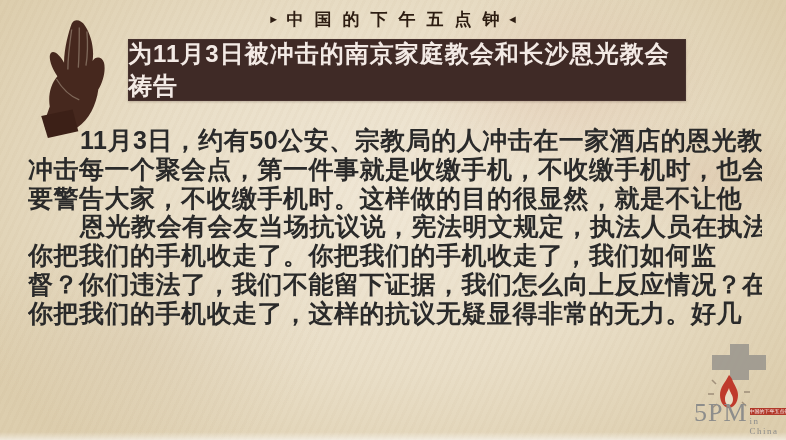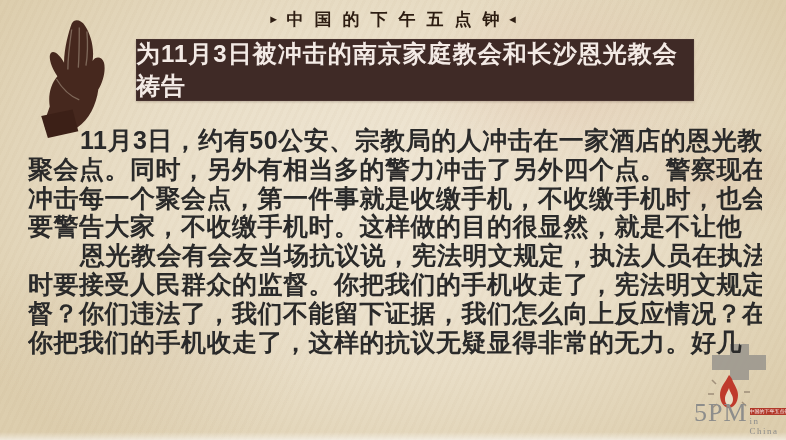--- a/index.html
+++ b/index.html
@@ -20,21 +20,20 @@
   }
   .kicker .arrow{font-size:12px;letter-spacing:0;vertical-align:2px;}
   .kicker .arrow.left{margin-right:10px;}
   .kicker .arrow.right{margin-left:-1px;}
   .banner{
     position:absolute;left:128px;top:39px;width:558px;height:62px;
     background:#3f2a26;color:#f3eae5;z-index:2;
     display:flex;align-items:center;justify-content:center;
     font-size:24px;font-weight:bold;letter-spacing:1px;
     box-shadow:inset 0 0 0 1px rgba(255,255,255,.04), 0 1px 2px rgba(60,40,30,.25);
-    margin-left:8px;
   }
   .hands{position:absolute;left:22px;top:20px;width:86px;height:118px;z-index:3;}
   .body-text{
     position:absolute;left:28px;top:126px;width:734px;z-index:2;
     color:#2a2a2a;font-size:25px;line-height:28.8px;font-weight:600;letter-spacing:.5px;
   }
   .line{white-space:nowrap;overflow:hidden;}
   .indent{padding-left:52px;}
   .cross{position:absolute;left:712px;top:344px;width:54px;height:36px;opacity:.85;z-index:1;}
   .cross .h{position:absolute;left:0;top:11px;width:54px;height:15px;background:#99958d;}
@@ -93,24 +92,23 @@
   <div class="logo">
     <span class="name">5PM</span>
     <span class="col">
       <span class="badge">中国的下午五点钟</span>
       <span class="sub">in China</span>
     </span>
   </div>
 
   <div class="body-text">
     <div class="line indent">11月3日，约有50公安、宗教局的人冲击在一家酒店的恩光教会</div>
-    <div class="line">聚会点。同时，另外有相当多的警力冲击了另外四个点。警察现在</div>
     <div class="line">冲击每一个聚会点，第一件事就是收缴手机，不收缴手机时，也会</div>
     <div class="line">要警告大家，不收缴手机时。这样做的目的很显然，就是不让他</div>
 
     <div class="line indent">恩光教会有会友当场抗议说，宪法明文规定，执法人员在执法</div>
-    <div class="line">时要接受人民群众的监督。你把我们的手机收走了，宪法明文规定</div>
+    <div class="line">你把我们的手机收走了。你把我们的手机收走了，我们如何监</div>
     <div class="line">督？你们违法了，我们不能留下证据，我们怎么向上反应情况？在</div>
     <div class="line">你把我们的手机收走了，这样的抗议无疑显得非常的无力。好几</div>
   </div>
 
   <div class="bottom-strip"></div>
 </div>
 
 </body></html>

